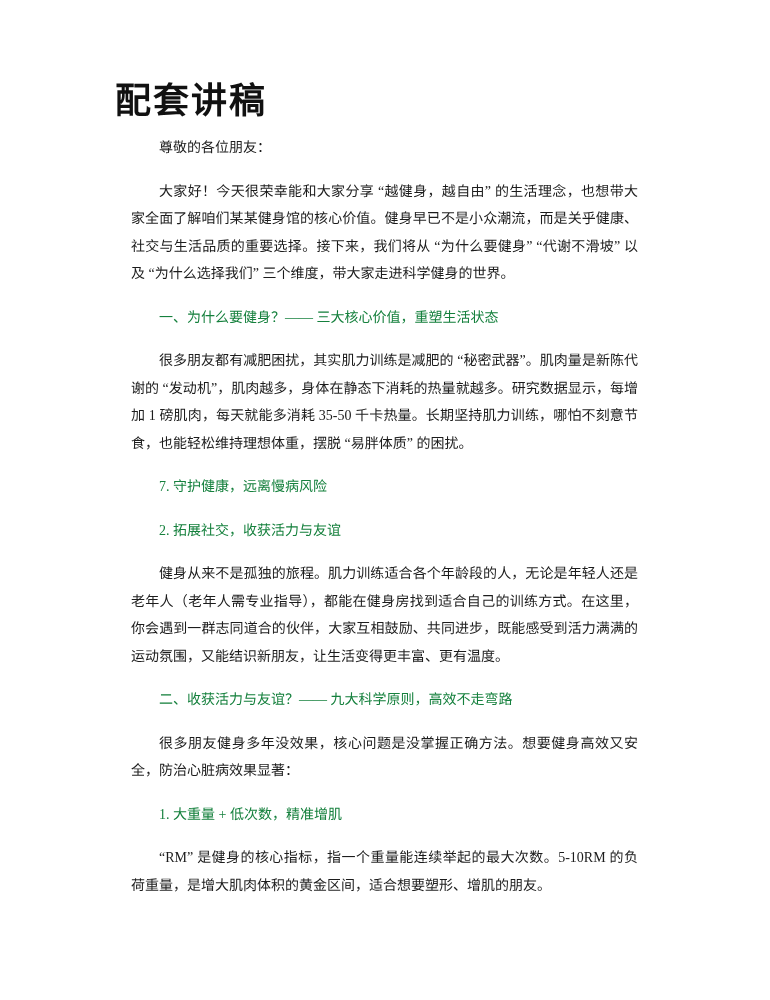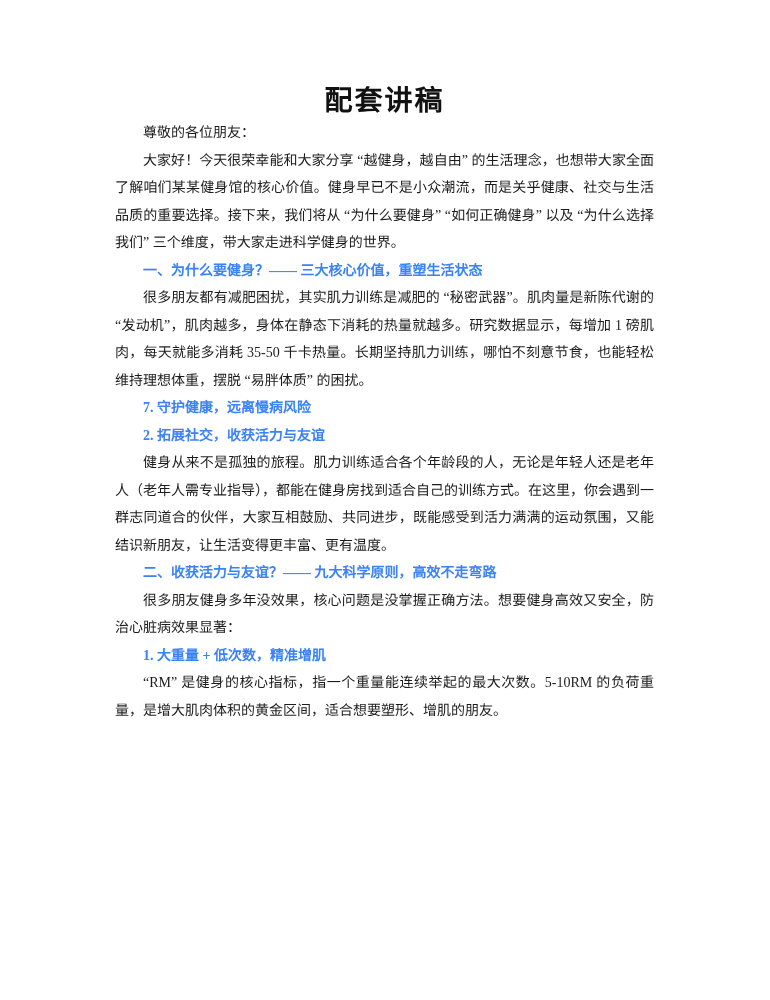--- a/index.html
+++ b/index.html
@@ -16,51 +16,50 @@
   }
   .page {
     box-sizing: border-box;
     width: 770px;
     height: 1000px;
     padding: 84px 116px 0 115px;
     background: #ffffff;
     overflow: hidden;
   }
   .doc-title {
-    margin: 0 0 1px 0;
-    font-size: 28px;
+    margin: 0 0 15px 0;
+    font-size: 36px;
     line-height: 34px;
     font-weight: bold;
-    text-align: center;
     letter-spacing: 2px;
     color: #111111;
   }
   .para {
-    margin: 0;
+    margin: 16px;
     font-size: 14px;
     line-height: 27.5px;
     text-align: justify;
     text-justify: inter-ideograph;
     text-indent: 2em;
     word-break: break-all;
     color: #1c1c1c;
   }
   .para.bold {
-    font-weight: bold;
-    color: #3b82f6;
+    font-weight: normal;
+    color: #15803d;
   }
 </style>
 </head>
 <body>
 
 <div class="page">
   <h1 class="doc-title">配套讲稿</h1>
 
   <p class="para">尊敬的各位朋友：</p>
-  <p class="para">大家好！今天很荣幸能和大家分享 “越健身，越自由” 的生活理念，也想带大家全面了解咱们某某健身馆的核心价值。健身早已不是小众潮流，而是关乎健康、社交与生活品质的重要选择。接下来，我们将从 “为什么要健身” “如何正确健身” 以及 “为什么选择我们” 三个维度，带大家走进科学健身的世界。</p>
+  <p class="para">大家好！今天很荣幸能和大家分享 “越健身，越自由” 的生活理念，也想带大家全面了解咱们某某健身馆的核心价值。健身早已不是小众潮流，而是关乎健康、社交与生活品质的重要选择。接下来，我们将从 “为什么要健身” “代谢不滑坡” 以及 “为什么选择我们” 三个维度，带大家走进科学健身的世界。</p>
 
   <p class="para bold">一、为什么要健身？—— 三大核心价值，重塑生活状态</p>
 
   <p class="para">很多朋友都有减肥困扰，其实肌力训练是减肥的 “秘密武器”。肌肉量是新陈代谢的 “发动机”，肌肉越多，身体在静态下消耗的热量就越多。研究数据显示，每增加 1 磅肌肉，每天就能多消耗 35-50 千卡热量。长期坚持肌力训练，哪怕不刻意节食，也能轻松维持理想体重，摆脱 “易胖体质” 的困扰。</p>
 
   <p class="para bold">7. 守护健康，远离慢病风险</p>
 
   <p class="para bold">2. 拓展社交，收获活力与友谊</p>
   <p class="para">健身从来不是孤独的旅程。肌力训练适合各个年龄段的人，无论是年轻人还是老年人（老年人需专业指导），都能在健身房找到适合自己的训练方式。在这里，你会遇到一群志同道合的伙伴，大家互相鼓励、共同进步，既能感受到活力满满的运动氛围，又能结识新朋友，让生活变得更丰富、更有温度。</p>
 

